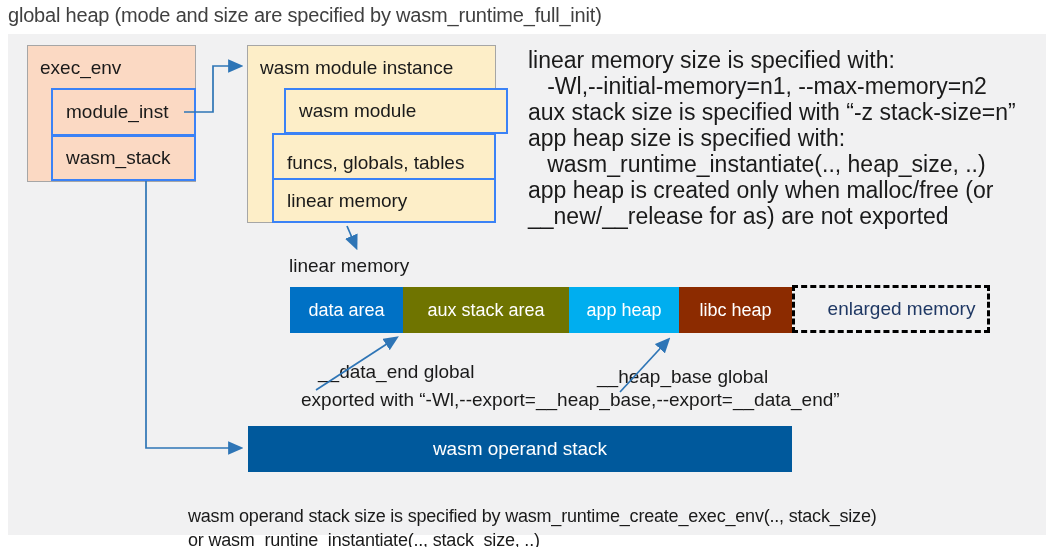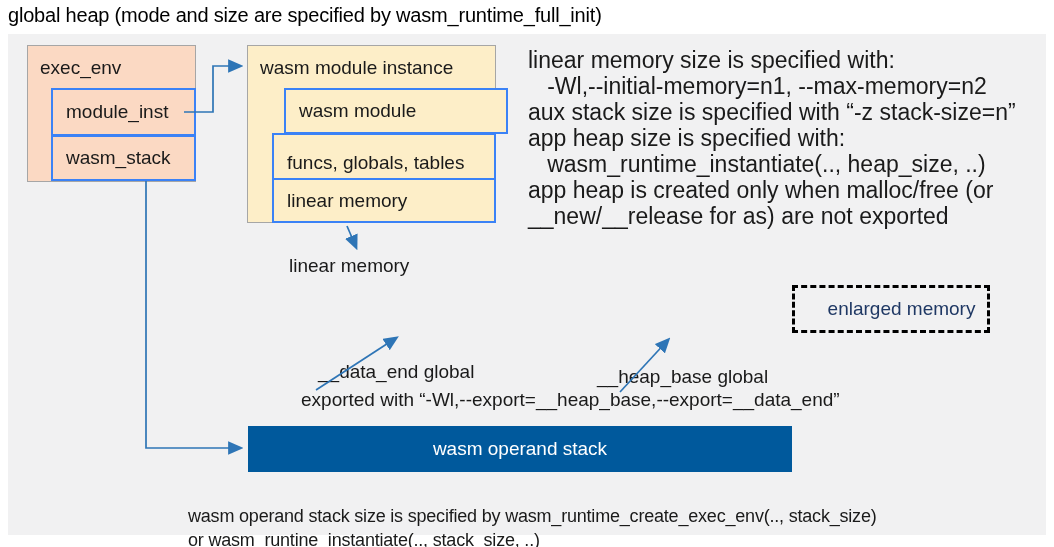--- a/index.html
+++ b/index.html
@@ -3,21 +3,21 @@
 <meta charset="utf-8">
 <style>
   * { margin: 0; padding: 0; box-sizing: border-box; }
   body { background: #ffffff; font-family: "Liberation Sans", "DejaVu Sans", sans-serif; }
   #canvas {
     position: relative; width: 1054px; height: 547px; background: #ffffff;
     overflow: hidden; color: #1a1a1a;
   }
   .abs { position: absolute; }
   #title {
-    left: 8px; top: 4px; font-size: 20px; letter-spacing: -0.2px; color: #000000;
+    left: 8px; top: 4px; font-size: 20px; letter-spacing: -0.2px; color: #404040;
     white-space: pre;
   }
   #panel { left: 8px; top: 34px; width: 1038px; height: 501px; background: #f1f1f2; }
 
   
   .sbox { border: 1px solid #a6a6a6; }
   .boxhead { font-size: 19px; padding-left: 12px; display: flex; align-items: center; }
   .boxrow {
     position: absolute; border: 2px solid #3b82f6; font-size: 19px;
     display: flex; align-items: center; padding-left: 13px; white-space: nowrap;
@@ -95,20 +95,26 @@
     <div class="note-line">linear memory size is specified with:</div>
     <div class="note-line">   -Wl,--initial-memory=n1, --max-memory=n2</div>
     <div class="note-line">aux stack size is specified with “-z stack-size=n”</div>
     <div class="note-line">app heap size is specified with:</div>
     <div class="note-line">   wasm_runtime_instantiate(.., heap_size, ..)</div>
     <div class="note-line">app heap is created only when malloc/free (or</div>
     <div class="note-line">__new/__release for as) are not exported</div>
   </div>
 
   <div id="lm-label" class="abs">linear memory</div>
+  <div id="membar" class="abs">
+    <div class="seg seg-0" style="background: rgb(0, 113, 197);">data area</div>
+    <div class="seg seg-1" style="background: rgb(111, 116, 0);">aux stack area</div>
+    <div class="seg seg-2" style="background: rgb(0, 174, 239);">app heap</div>
+    <div class="seg seg-3" style="background: rgb(140, 43, 0);">libc heap</div>
+  </div>
   <div id="enlarged" class="abs" style="color: rgb(31, 56, 100); padding-left: 21px;">enlarged memory</div>
 
   <div id="data-end-label" class="abs anno">__data_end global</div>
   <div id="heap-base-label" class="abs anno">__heap_base global</div>
   <div id="exported-note" class="abs anno">exported with “-Wl,--export=__heap_base,--export=__data_end”</div>
 
   <div id="operand-bar" class="abs" style="background: rgb(0, 89, 156);">wasm operand stack</div>
 
   <div id="bottom-note" class="abs">
     <div class="note-line">wasm operand stack size is specified by wasm_runtime_create_exec_env(.., stack_size)</div>

